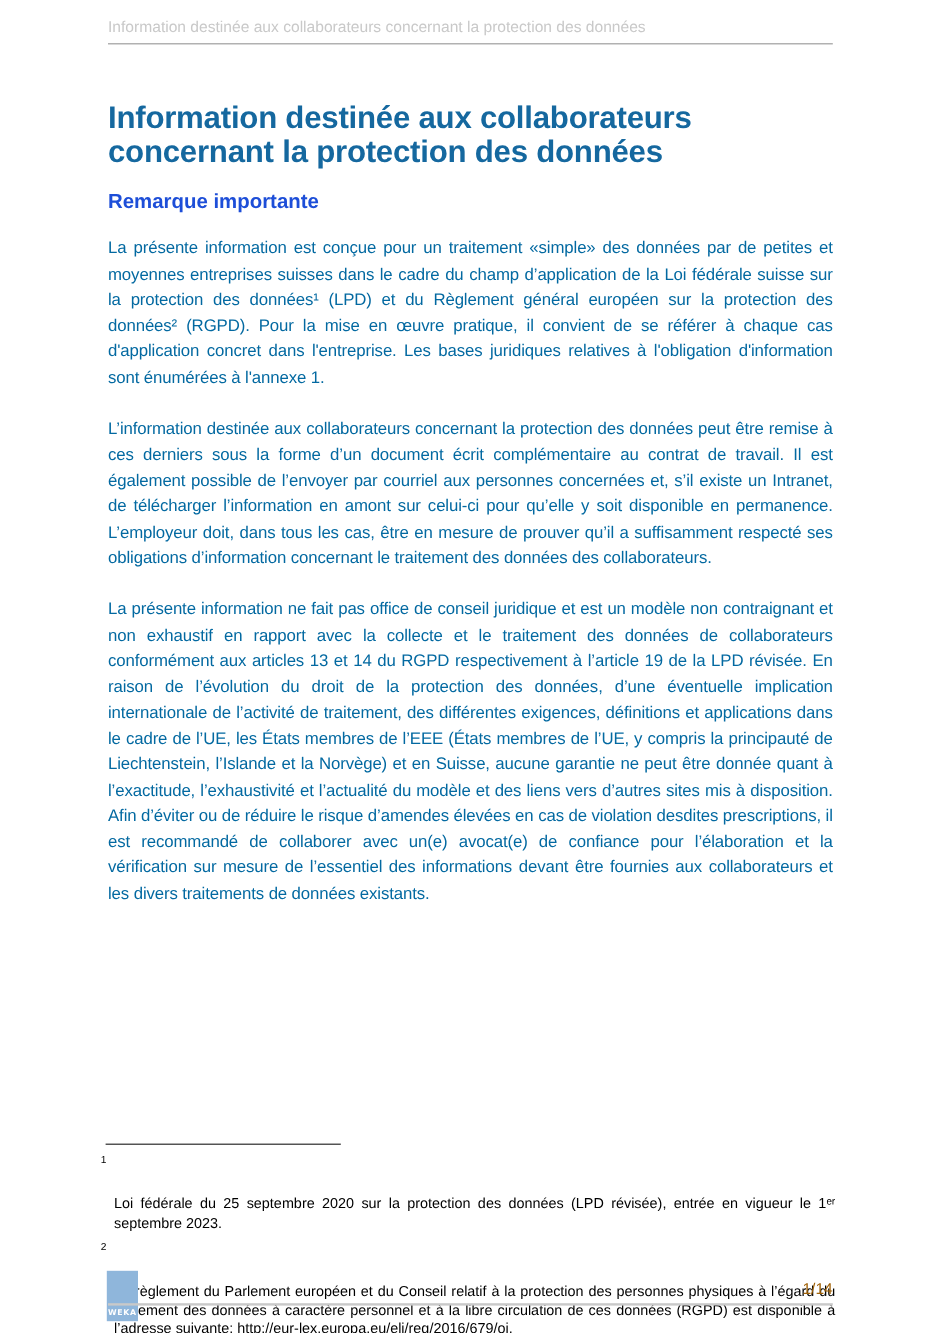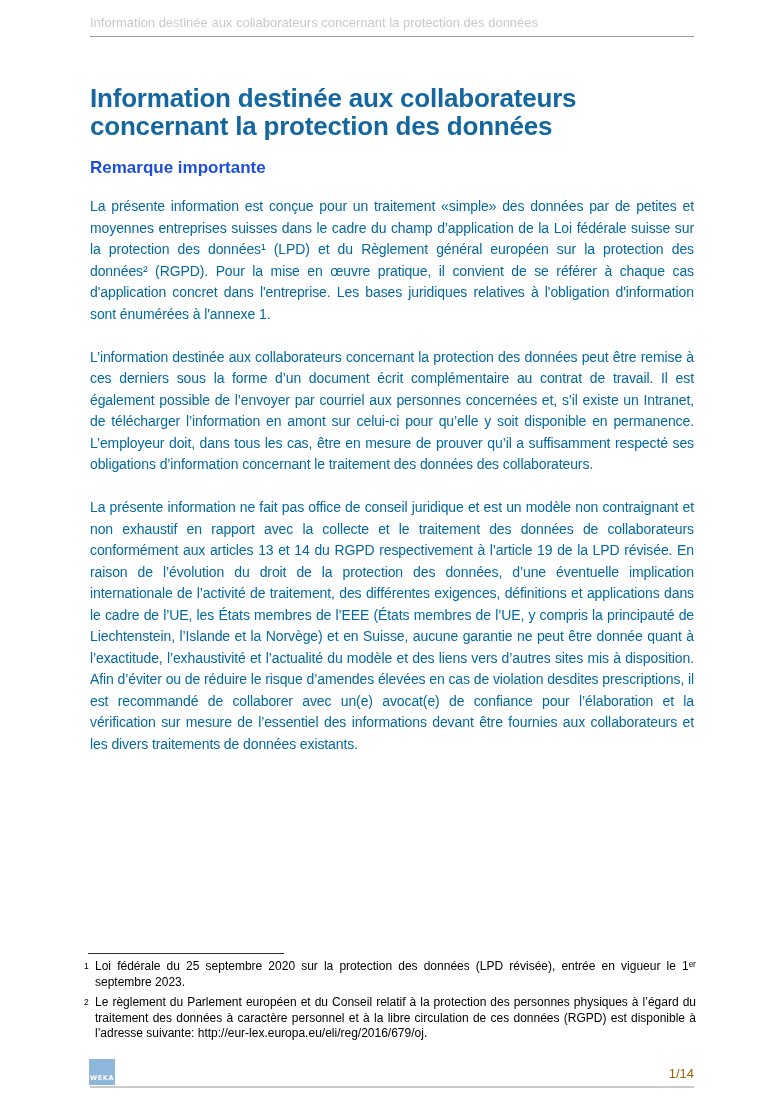--- a/index.html
+++ b/index.html
@@ -90,29 +90,30 @@
   .footnote .fn-marker {
     flex: 0 0 11px;
     font-size: 8.5px;
     line-height: 15.5px;
     vertical-align: super;
     padding-top: 0px;
   }
   .footnote .fn-text {
     flex: 1;
     text-align: justify;
+    margin-top: 37px;
   }
 
   
   .footer-logo {
     position: absolute;
     left: 89px;
     top: 1059px;
     width: 26px;
-    height: 26px;
+    height: 42px;
     background: #8fb6db;
   }
   .footer-logo span {
     position: absolute;
     left: 0;
     right: 0;
     bottom: 3px;
     text-align: center;
     color: #ffffff;
     font-size: 6.5px;

